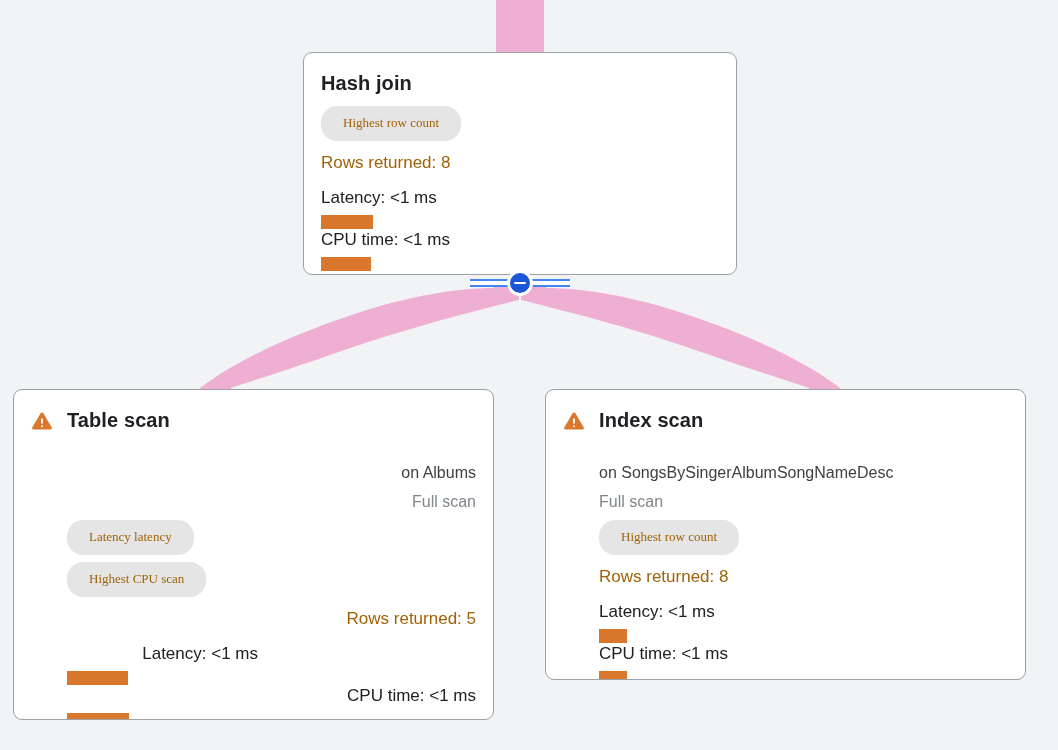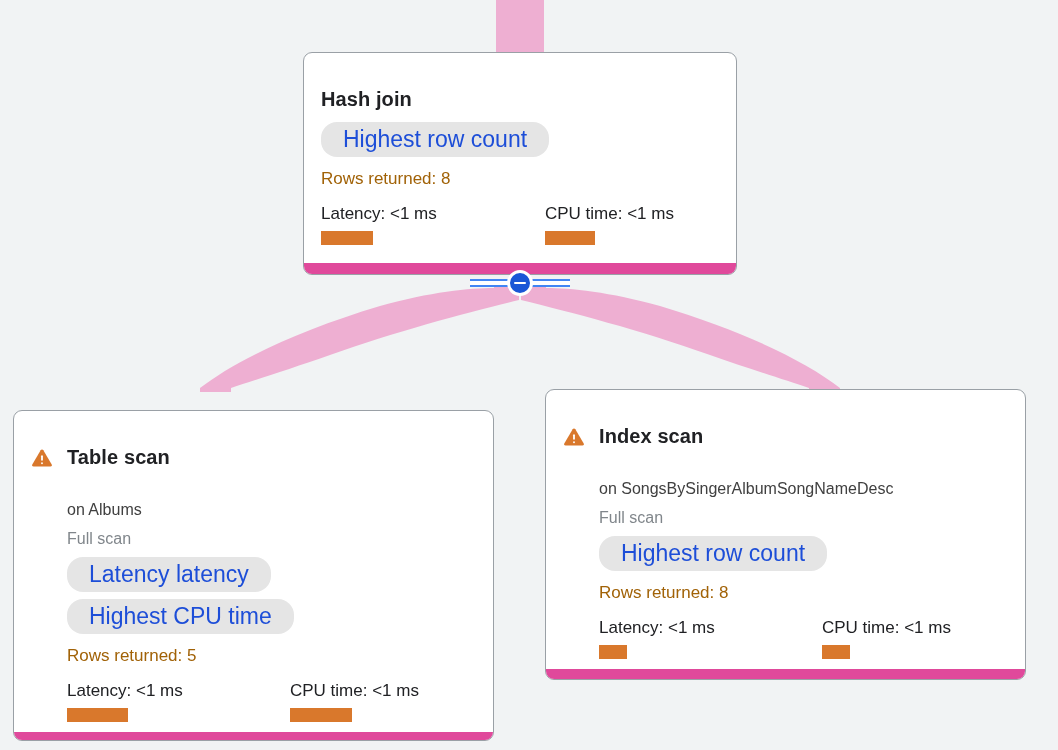--- a/index.html
+++ b/index.html
@@ -31,21 +31,21 @@
     position: absolute;
     background: #ffffff;
     border: 1px solid #9aa0a6;
     border-radius: 9px;
     overflow: hidden;
     display: flex;
     flex-direction: column;
   }
   .node-body {
     flex: 1 1 auto;
-    padding: 34px 17px 10px 17px;
+    padding: 18px 17px 10px 17px;
     display: flex;
     flex-direction: column;
   }
   .node-accent {
     flex: 0 0 auto;
     height: 11px;
     width: 100%;
     background: #e0499b;
   }
 
@@ -91,41 +91,41 @@
   .chips {
     margin-top: 8px;
     display: flex;
     flex-direction: column;
     align-items: flex-start;
     gap: 7px;
   }
   .chip {
     display: inline-block;
     background: #e5e5e5;
-    color: #1d4ed8;
+    color: #a16207;
     border-radius: 16px;
-    font-size: 23px;
+    font-size: 13px;
     line-height: 20px;
     padding: 7px 22px 8px 22px;
     white-space: nowrap;
+    font-family: Liberation Serif, serif;
   }
 
   .rows-returned {
     font-size: 17px;
     line-height: 22px;
     color: #a16207;
     margin-top: 11px;
     white-space: nowrap;
   }
 
   .metrics {
     margin-top: 13px;
     display: flex;
-    flex-direction: row;
-    gap: 32px;
+    flex-direction: column;
   }
   .metric-label {
     font-size: 17px;
     line-height: 21px;
     color: #202124;
     white-space: nowrap;
   }
   .metric-bar {
     height: 14px;
     background: #d9782c;
@@ -227,36 +227,36 @@
     <div class="toggle-rails">
       <div class="rail"></div>
       <div class="rail-gap"></div>
       <div class="rail"></div>
     </div>
     <button class="toggle-btn" title="Collapse">
       <span class="toggle-minus"></span>
     </button>
   </div>
 
-  <div class="node" style="left:13px; top:410px; width:481px; height:331px;">
+  <div class="node" style="left:13px; top:389px; width:481px; height:331px;text-align:right;">
     <div class="node-body">
       <div class="node-header">
         <svg class="warn-icon" viewBox="0 0 24 24">
           <path d="M12 2.6c-.6 0-1.1.3-1.45.9L1.4 19.2c-.62 1.1.1 2.2 1.4 2.2h18.4c1.3 0 2.02-1.1 1.4-2.2L13.45 3.5c-.35-.6-.85-.9-1.45-.9z" fill="#d9782c"></path>
           <rect x="11" y="9" width="2" height="6" rx="1" fill="#ffffff"></rect>
           <rect x="11" y="16.6" width="2" height="2.1" rx="1" fill="#ffffff"></rect>
         </svg>
         <div class="node-title">Table scan</div>
       </div>
       <div class="indent">
         <div class="node-subtitle">on Albums</div>
         <div class="node-subnote">Full scan</div>
         <div class="chips">
           <span class="chip">Latency latency</span>
-          <span class="chip">Highest CPU time</span>
+          <span class="chip">Highest CPU scan</span>
         </div>
         <div class="rows-returned">Rows returned: 5</div>
         <div class="metrics">
           <div style="width:191px;">
             <div class="metric-label">Latency: &lt;1 ms</div>
             <div class="metric-bar" style="width:61px;"></div>
           </div>
           <div>
             <div class="metric-label">CPU time: &lt;1 ms</div>
             <div class="metric-bar" style="width:62px;"></div>

